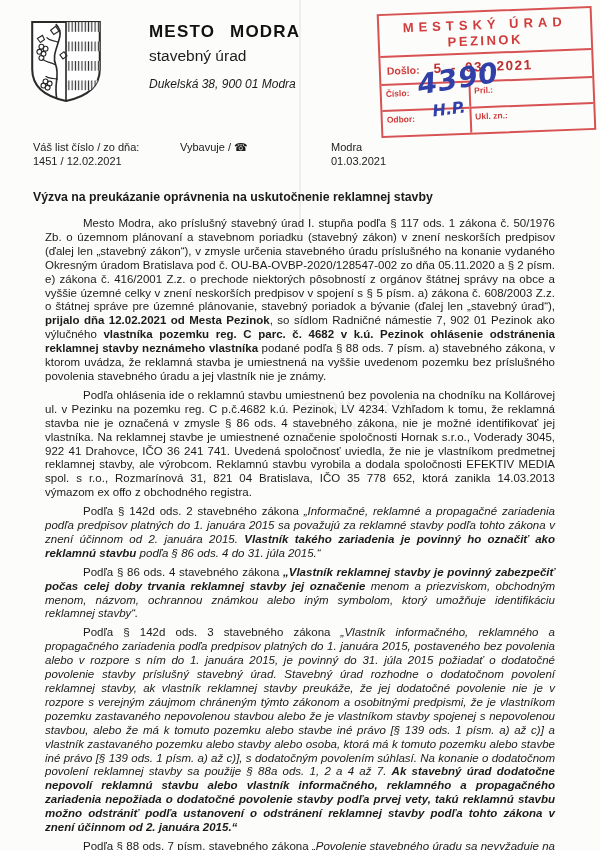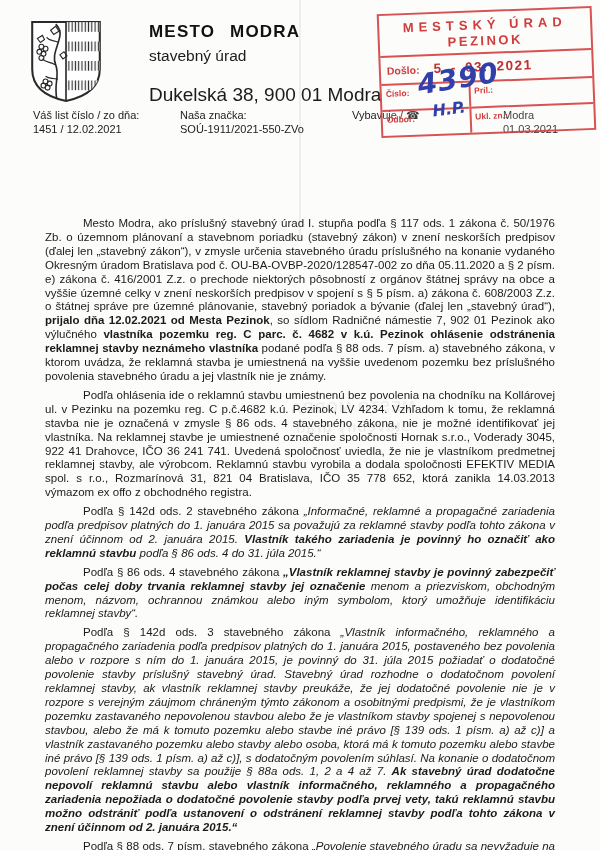--- a/index.html
+++ b/index.html
@@ -11,41 +11,41 @@
   }
   
   .page::before{content:"";position:absolute;left:299px;top:0;width:2px;height:240px;
     background:rgba(120,120,120,.10);}
   
   .header{position:absolute;top:16px;left:25px;display:flex;gap:42px;z-index:2;}
   .coa{width:82px;height:86px;margin-top:2px;}
   .lh-text{padding-top:6px;}
   .lh-name{font-size:17px;font-weight:bold;letter-spacing:1.2px;word-spacing:9px;color:#111;}
   .lh-dept{font-size:15.5px;margin-top:5px;}
-  .lh-addr{font-size:19px;margin-top:19px;}
+  .lh-addr{font-size:12px;margin-top:12px;font-style:italic;}
   
   .stamp{
     position:absolute;top:10px;left:379px;width:211px;z-index:3;
     border:2.5px solid rgba(210,58,58,.88);color:#d03c3c;
     transform:rotate(-2.2deg);background:rgba(255,255,255,.15);
   }
   .stamp-title{ text-align:center;font-weight:bold;font-size:13px;letter-spacing:5px;padding-top:5px;white-space:nowrap;}
   .stamp-title2{text-align:center;font-weight:bold;font-size:13px;letter-spacing:2.5px;padding:1px 0 4px;}
   .stamp-doslo{border-top:2px solid rgba(210,58,58,.88);display:flex;align-items:center;gap:14px;padding:5px 6px 6px;}
   .stamp-doslo .lab{font-size:10.5px;font-weight:bold;}
   .stamp-date{font-size:13.5px;font-weight:bold;letter-spacing:1.5px;color:#bf3030;word-spacing:3px;}
   .stamp-grid{display:grid;grid-template-columns:41% 59%;border-top:2px solid rgba(210,58,58,.88);}
   .stamp-grid .cell{font-size:8.5px;font-weight:bold;padding:3px 4px 11px;}
   .stamp-grid .r{border-left:2px solid rgba(210,58,58,.88);}
   .stamp-grid .b2{border-top:2px solid rgba(210,58,58,.88);}
   .hw{position:absolute;color:#3140a8;font-style:italic;font-family:"DejaVu Sans",sans-serif;z-index:4;line-height:1;}
   .hw-num{top:52px;left:36px;font-size:28px;font-weight:bold;transform:rotate(-7deg);letter-spacing:1px;}
   .hw-odbor{top:88px;left:50px;font-size:16px;font-weight:bold;transform:rotate(-5deg);}
   
-  .ref{position:absolute;top:108px;left:33px;width:550px;display:flex;font-size:11px;line-height:14px;z-index:2;}
+  .ref{position:absolute;top:140px;left:33px;width:550px;display:flex;font-size:11px;line-height:14px;z-index:2;}
   .ref .c1{width:147px;} .ref .c2{width:172px;} .ref .c3{width:151px;} .ref .c4{flex:1;}
   
   .subject{position:absolute;top:190px;left:33px;font-size:12.3px;font-weight:bold;z-index:2;}
   
   .body-text{position:absolute;top:217px;left:33px;width:534px;font-size:11.5px;line-height:13.9px;text-align:justify;z-index:2;}
   .para{margin:0 12px 5px;text-indent:38px;}
   .b{font-weight:bold;} .i{font-style:italic;}
   
   .bleed{position:absolute;top:398px;left:290px;z-index:1;opacity:.05;color:#000;
     transform:scaleX(-1) rotate(1deg);font-weight:bold;font-size:15px;letter-spacing:1px;text-align:center;}
@@ -117,36 +117,33 @@
     </div>
     <div class="hw hw-num">4390</div>
     <div class="hw hw-odbor">H.P.</div>
   </div>
 
   <div class="ref">
     <div class="c1">
       <div>Váš list číslo / zo dňa:</div>
       <div>1451 / 12.02.2021</div>
     </div>
-    <div class="c2">
-      <div>Naša značka:</div>
-      <div>SOÚ-1911/2021-550-ZVo</div>
-    </div>
     <div class="c3">
       <div>
         <span>Vybavuje /</span>
         <span>☎</span>
       </div>
     </div>
     <div class="c4">
       <div>Modra</div>
       <div>01.03.2021</div>
     </div>
   </div>
 
+  <div class="subject">Výzva na preukázanie oprávnenia na uskutočnenie reklamnej stavby</div>
 
   <div class="body-text">
       <p class="para"><span>Mesto Modra, ako príslušný stavebný úrad I. stupňa podľa § 117 ods. 1 zákona č. 50/1976 Zb. o územnom plánovaní a stavebnom poriadku (stavebný zákon) v znení neskorších predpisov (ďalej len „stavebný zákon“), v zmysle určenia stavebného úradu príslušného na konanie vydaného Okresným úradom Bratislava pod č. OU-BA-OVBP-2020/128547-002 zo dňa 05.11.2020 a § 2 písm. e) zákona č. 416/2001 Z.z. o prechode niektorých pôsobností z orgánov štátnej správy na obce a vyššie územné celky v znení neskorších predpisov v spojení s § 5 písm. a) zákona č. 608/2003 Z.z. o štátnej správe pre územné plánovanie, stavebný poriadok a bývanie (ďalej len „stavebný úrad“), </span><span class="b">prijalo dňa 12.02.2021 od Mesta Pezinok</span><span>, so sídlom Radničné námestie 7, 902 01 Pezinok ako výlučného </span><span class="b">vlastníka pozemku reg. C parc. č. 4682 v k.ú. Pezinok ohlásenie odstránenia reklamnej stavby neznámeho vlastníka</span><span> podané podľa § 88 ods. 7 písm. a) stavebného zákona, v ktorom uvádza, že reklamná stavba je umiestnená na vyššie uvedenom pozemku bez príslušného povolenia stavebného úradu a jej vlastník nie je známy.</span></p>
       <p class="para"><span>Podľa ohlásenia ide o reklamnú stavbu umiestnenú bez povolenia na chodníku na Kollárovej ul. v Pezinku na pozemku reg. C p.č.4682 k.ú. Pezinok, LV 4234.  Vzhľadom k tomu, že reklamná stavba nie je označená v zmysle § 86 ods. 4 stavebného zákona, nie je možné identifikovať jej vlastníka. Na reklamnej stavbe je umiestnené označenie spoločnosti Hornak s.r.o., Voderady 3045, 922 41 Drahovce, IČO 36 241 741. Uvedená spoločnosť uviedla, že nie je vlastníkom predmetnej reklamnej stavby, ale výrobcom. Reklamnú stavbu vyrobila a dodala spoločnosti EFEKTIV MEDIA spol. s r.o., Rozmarínová 31, 821 04 Bratislava, IČO 35 778 652, ktorá zanikla 14.03.2013 výmazom  ex offo z obchodného registra.</span></p>
       <p class="para"><span>Podľa § 142d ods. 2 stavebného zákona </span><span class="i">„Informačné, reklamné a propagačné zariadenia podľa predpisov platných do 1. januára 2015 sa považujú za reklamné stavby podľa tohto zákona v znení účinnom od 2. januára 2015. </span><span class="b i">Vlastník takého zariadenia je povinný ho označiť ako reklamnú stavbu </span><span class="i">podľa § 86 ods. 4 do 31. júla 2015.“</span></p>
       <p class="para"><span>Podľa § 86 ods. 4 stavebného zákona </span><span class="b i">„Vlastník reklamnej stavby je povinný zabezpečiť počas celej doby trvania reklamnej stavby jej označenie </span><span class="i">menom a priezviskom, obchodným menom, názvom, ochrannou známkou alebo iným symbolom, ktorý umožňuje identifikáciu reklamnej stavby“.</span></p>
       <p class="para"><span>Podľa § 142d ods. 3 stavebného zákona </span><span class="i">„Vlastník informačného, reklamného a propagačného zariadenia podľa predpisov platných do 1. januára 2015, postaveného bez povolenia alebo v rozpore s ním do 1. januára 2015, je povinný do 31. júla 2015 požiadať o dodatočné povolenie stavby príslušný stavebný úrad. Stavebný úrad rozhodne o dodatočnom povolení reklamnej stavby, ak vlastník reklamnej stavby preukáže, že jej dodatočné povolenie nie je v rozpore s verejným záujmom chráneným týmto zákonom a osobitnými predpismi, že je vlastníkom pozemku zastavaného nepovolenou stavbou alebo že je vlastníkom stavby spojenej s nepovolenou stavbou, alebo že má k tomuto pozemku alebo stavbe iné právo [§ 139 ods. 1 písm. a) až c)] a vlastník zastavaného pozemku alebo stavby alebo osoba, ktorá má k tomuto pozemku alebo stavbe iné právo [§ 139 ods. 1 písm. a) až c)], s dodatočným povolením súhlasí. Na konanie o dodatočnom povolení reklamnej stavby sa použije § 88a ods. 1, 2 a 4 až 7. </span><span class="b i">Ak stavebný úrad dodatočne nepovolí reklamnú stavbu alebo vlastník informačného, reklamného a propagačného zariadenia nepožiada o dodatočné povolenie stavby podľa prvej vety, takú reklamnú stavbu možno odstrániť podľa ustanovení o odstránení reklamnej stavby podľa tohto zákona v znení účinnom od 2. januára 2015.“</span></p>
       <p class="para"><span>Podľa § 88 ods. 7 písm. stavebného zákona </span><span class="i">„Povolenie stavebného úradu sa nevyžaduje na odstránenie reklamnej stavby, ktorá je postavená bez stavebného povolenia alebo v rozpore s ním, alebo bez písomného oznámenia stavebného úradu podľa § 57 ods. 2 pri stavbách, ktoré treba ohlásiť,</span></p>
     </div>
 

